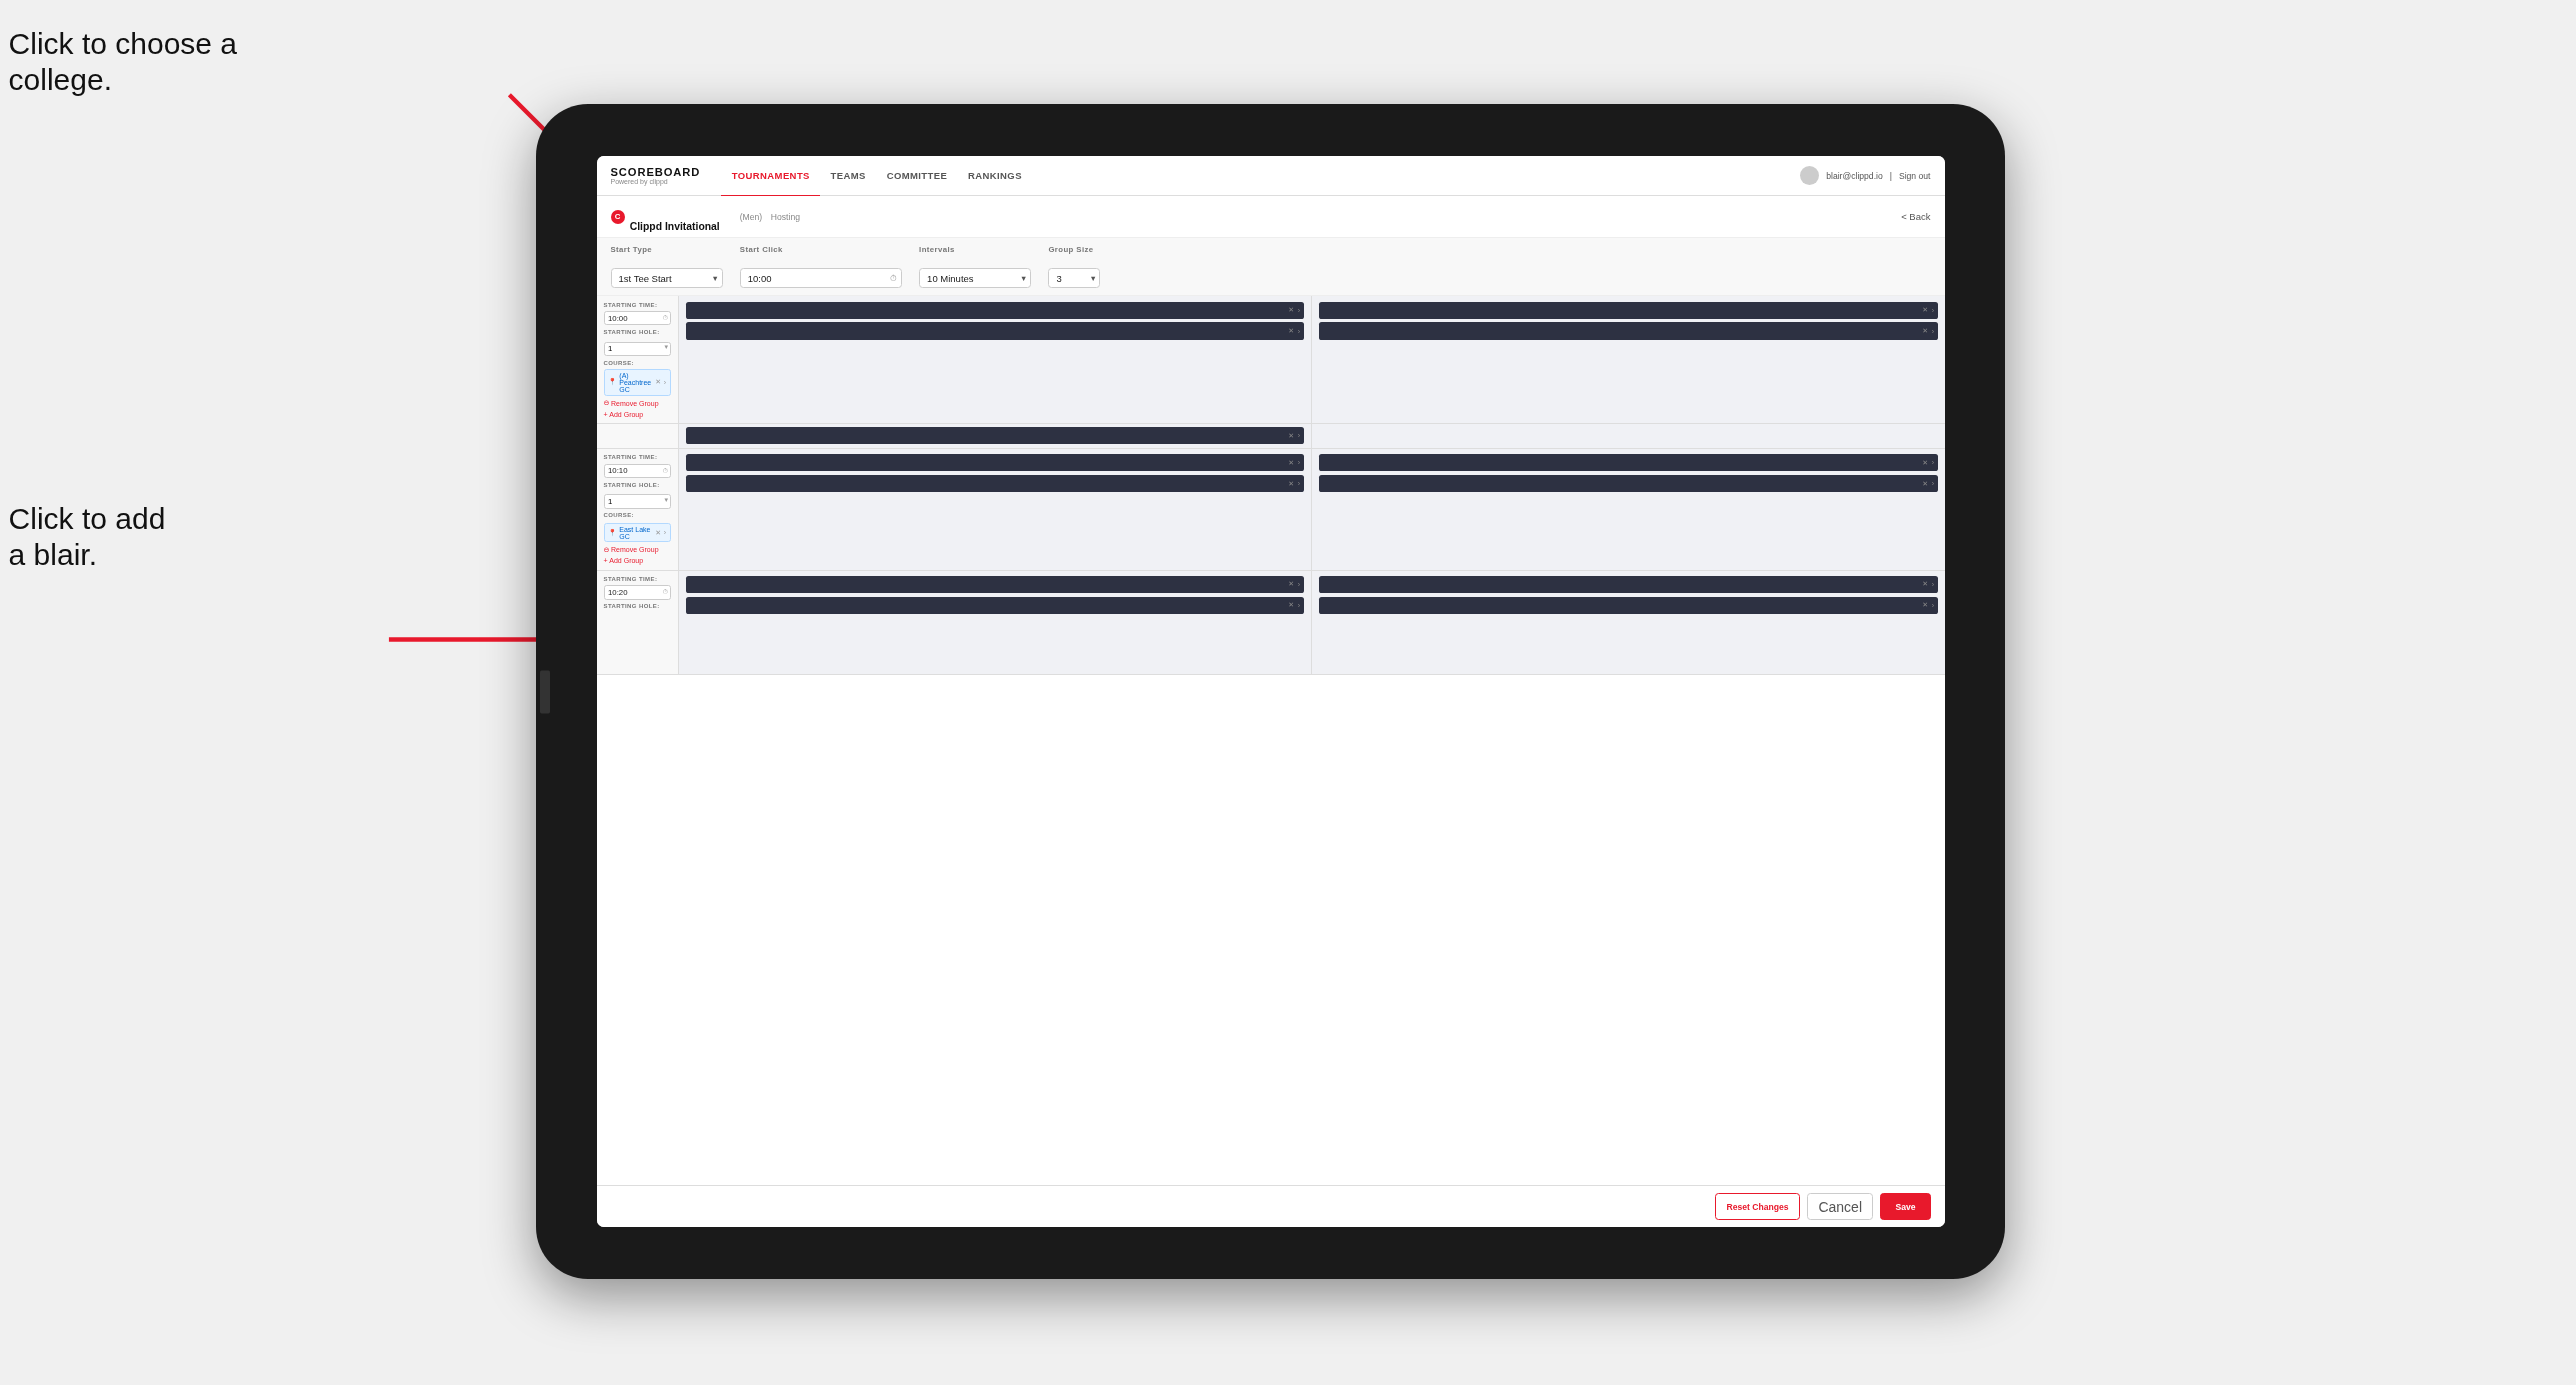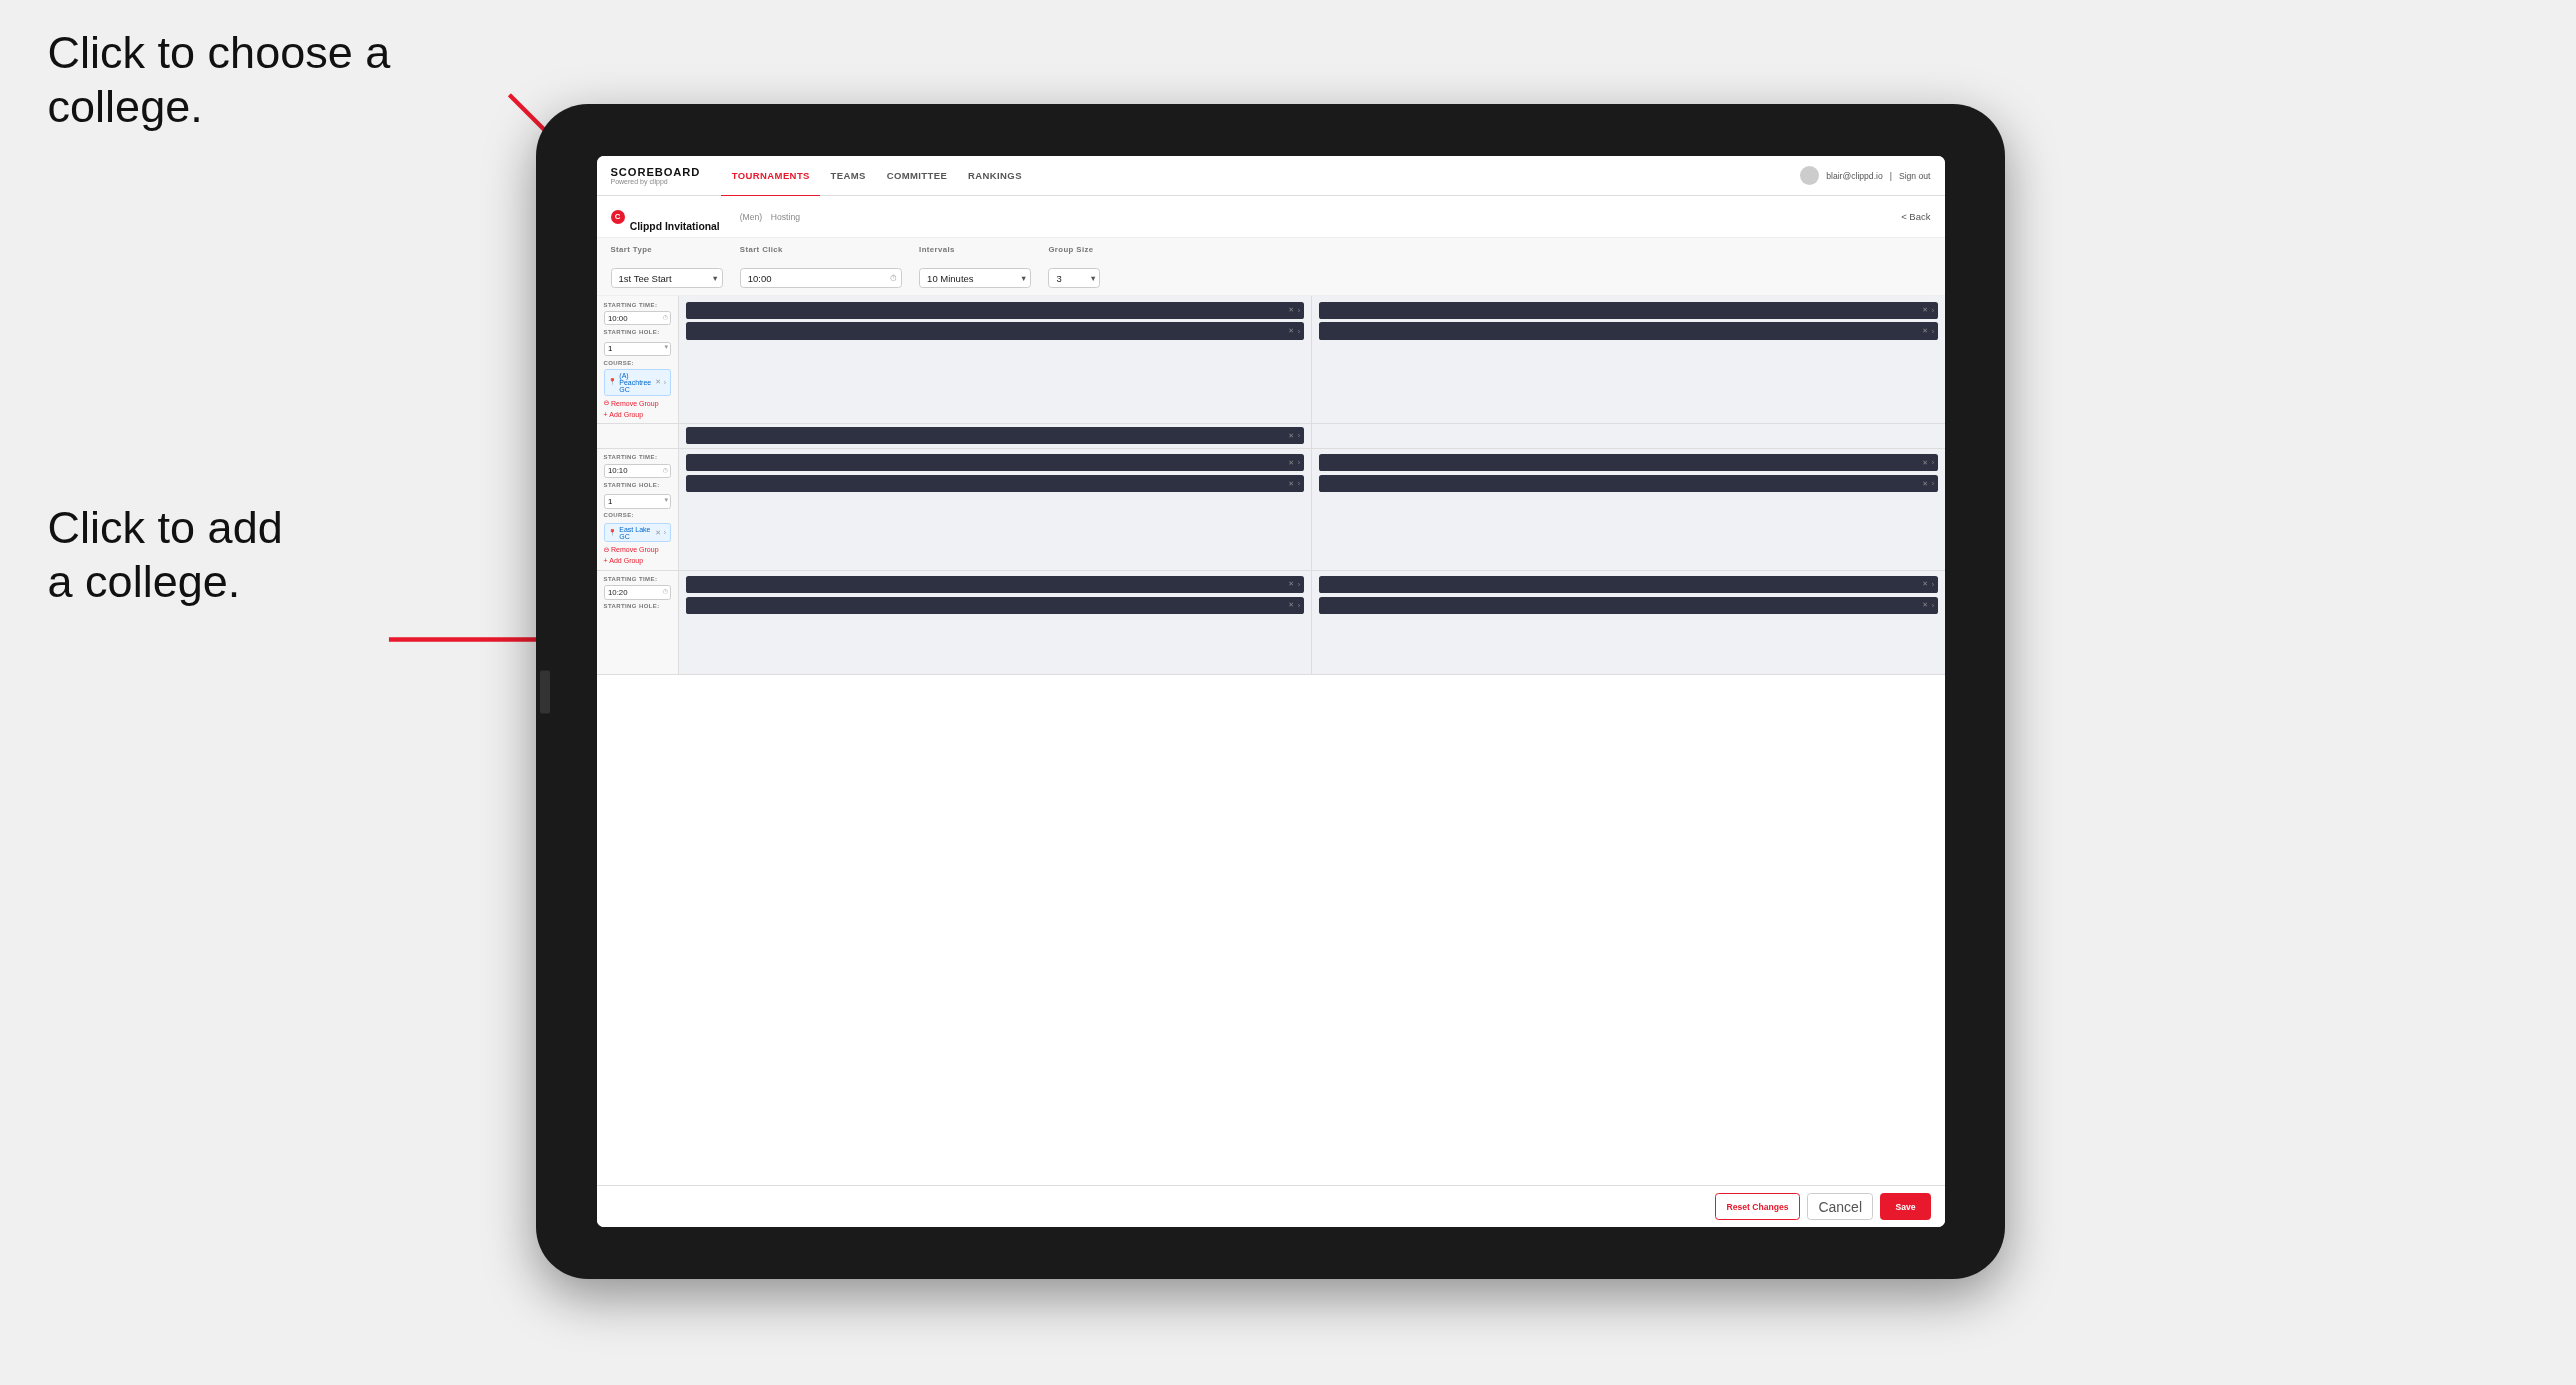--- a/index.html
+++ b/index.html
@@ -8,25 +8,24 @@
       font-family: Arial, sans-serif;
       width: 2576px;
       height: 1386px;
       position: relative;
       overflow: hidden;
     }
 
     
     .annotation {
       position: absolute;
-      font-size: 45px;
+      font-size: 30px;
       font-weight: 400;
       color: #111;
       line-height: 1.2;
-      margin-left: 39px;
     }
     .annotation-1 { top: 26px; left: 8.6px; }
     .annotation-2 { top: 501px; left: 8.6px; }
 
     
     .arrow-svg {
       position: absolute;
       pointer-events: none;
     }
 
@@ -398,21 +397,21 @@
 </head>
 <body>
 
 <div class="annotation annotation-1">
   <span>Click to choose a</span><br>
   <span>college.</span>
 </div>
 
 <div class="annotation annotation-2">
   <span>Click to add</span><br>
-  <span>a college.</span>
+  <span>a blair.</span>
 </div>
 
 <svg class="arrow-svg" style="left:259px;top:43px;width:518px;height:302px;" viewBox="0 0 600 350" fill="none" xmlns="http://www.w3.org/2000/svg">
   <line x1="290" y1="60" x2="520" y2="290" stroke="#e8192c" stroke-width="5"></line>
   <polygon points="510,285 535,295 520,268" fill="#e8192c"></polygon>
 </svg>
 
 <svg class="arrow-svg" style="left:216px;top:553px;width:562px;height:173px;" viewBox="0 0 650 200" fill="none" xmlns="http://www.w3.org/2000/svg">
   <line x1="200" y1="100" x2="590" y2="100" stroke="#e8192c" stroke-width="5"></line>
   <polygon points="575,88 605,100 575,112" fill="#e8192c"></polygon>

